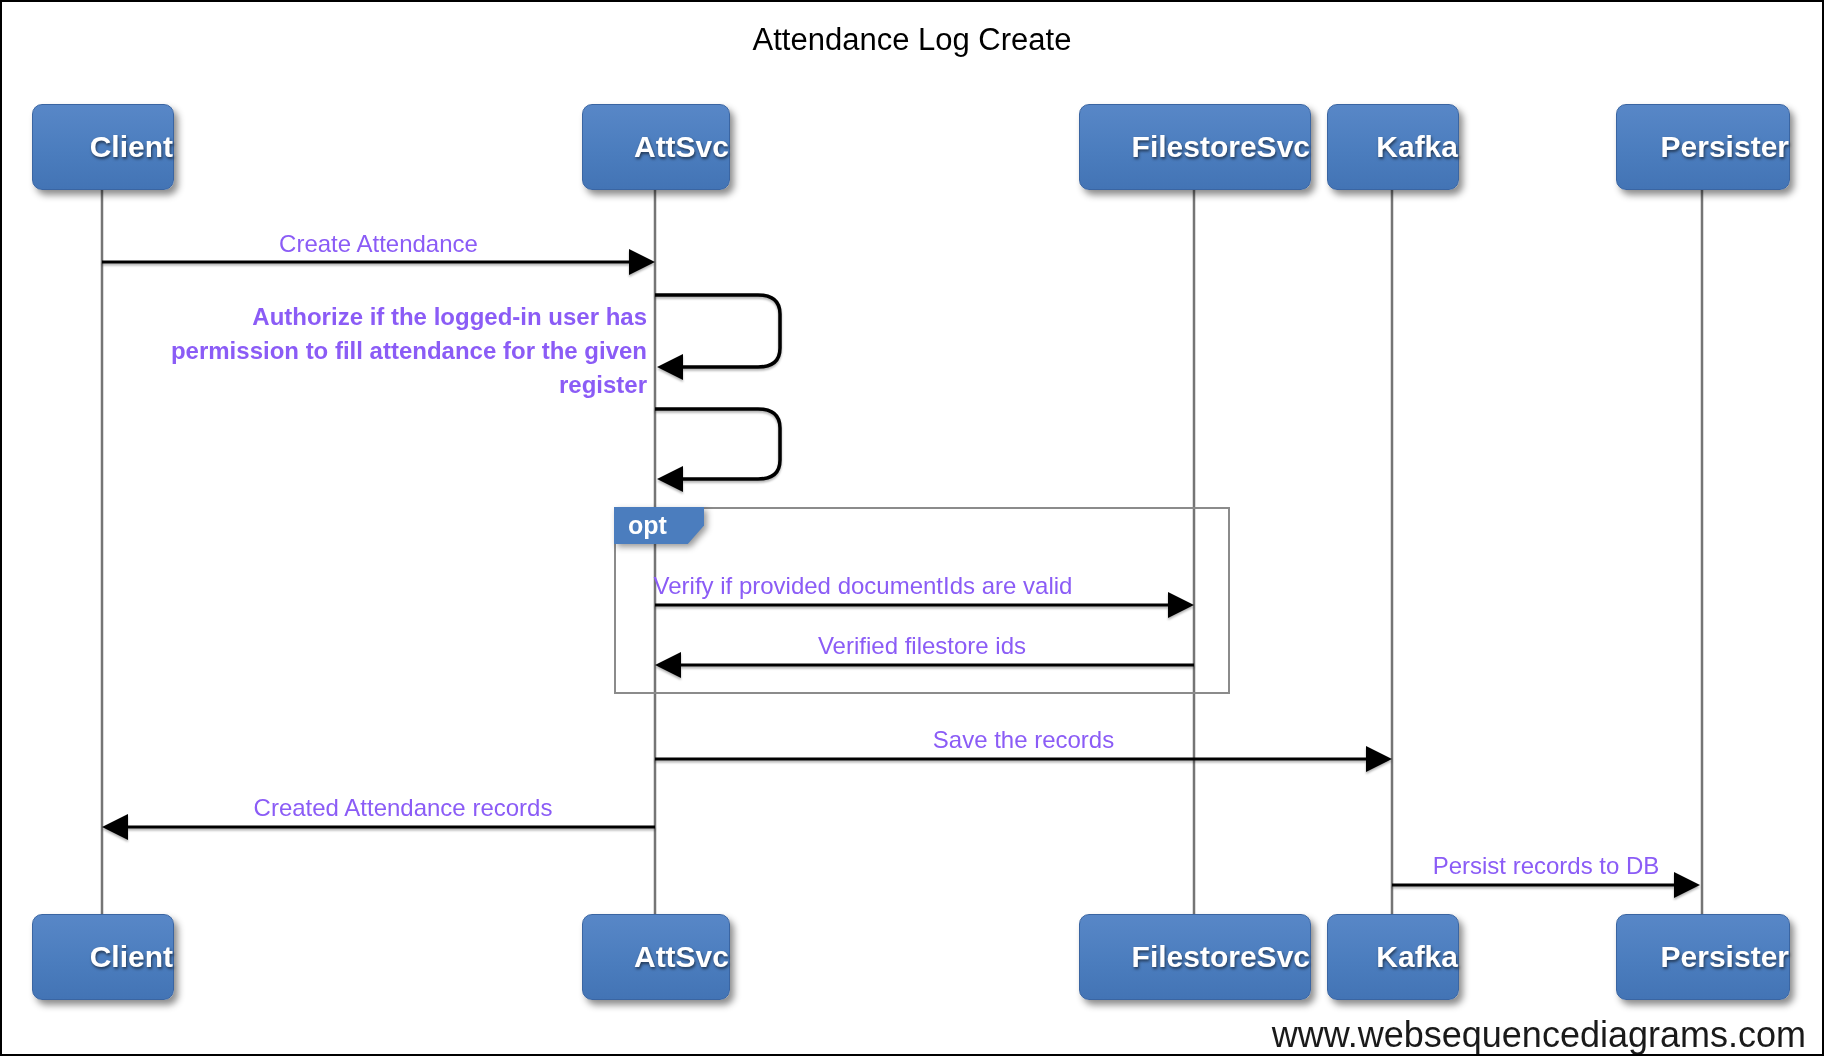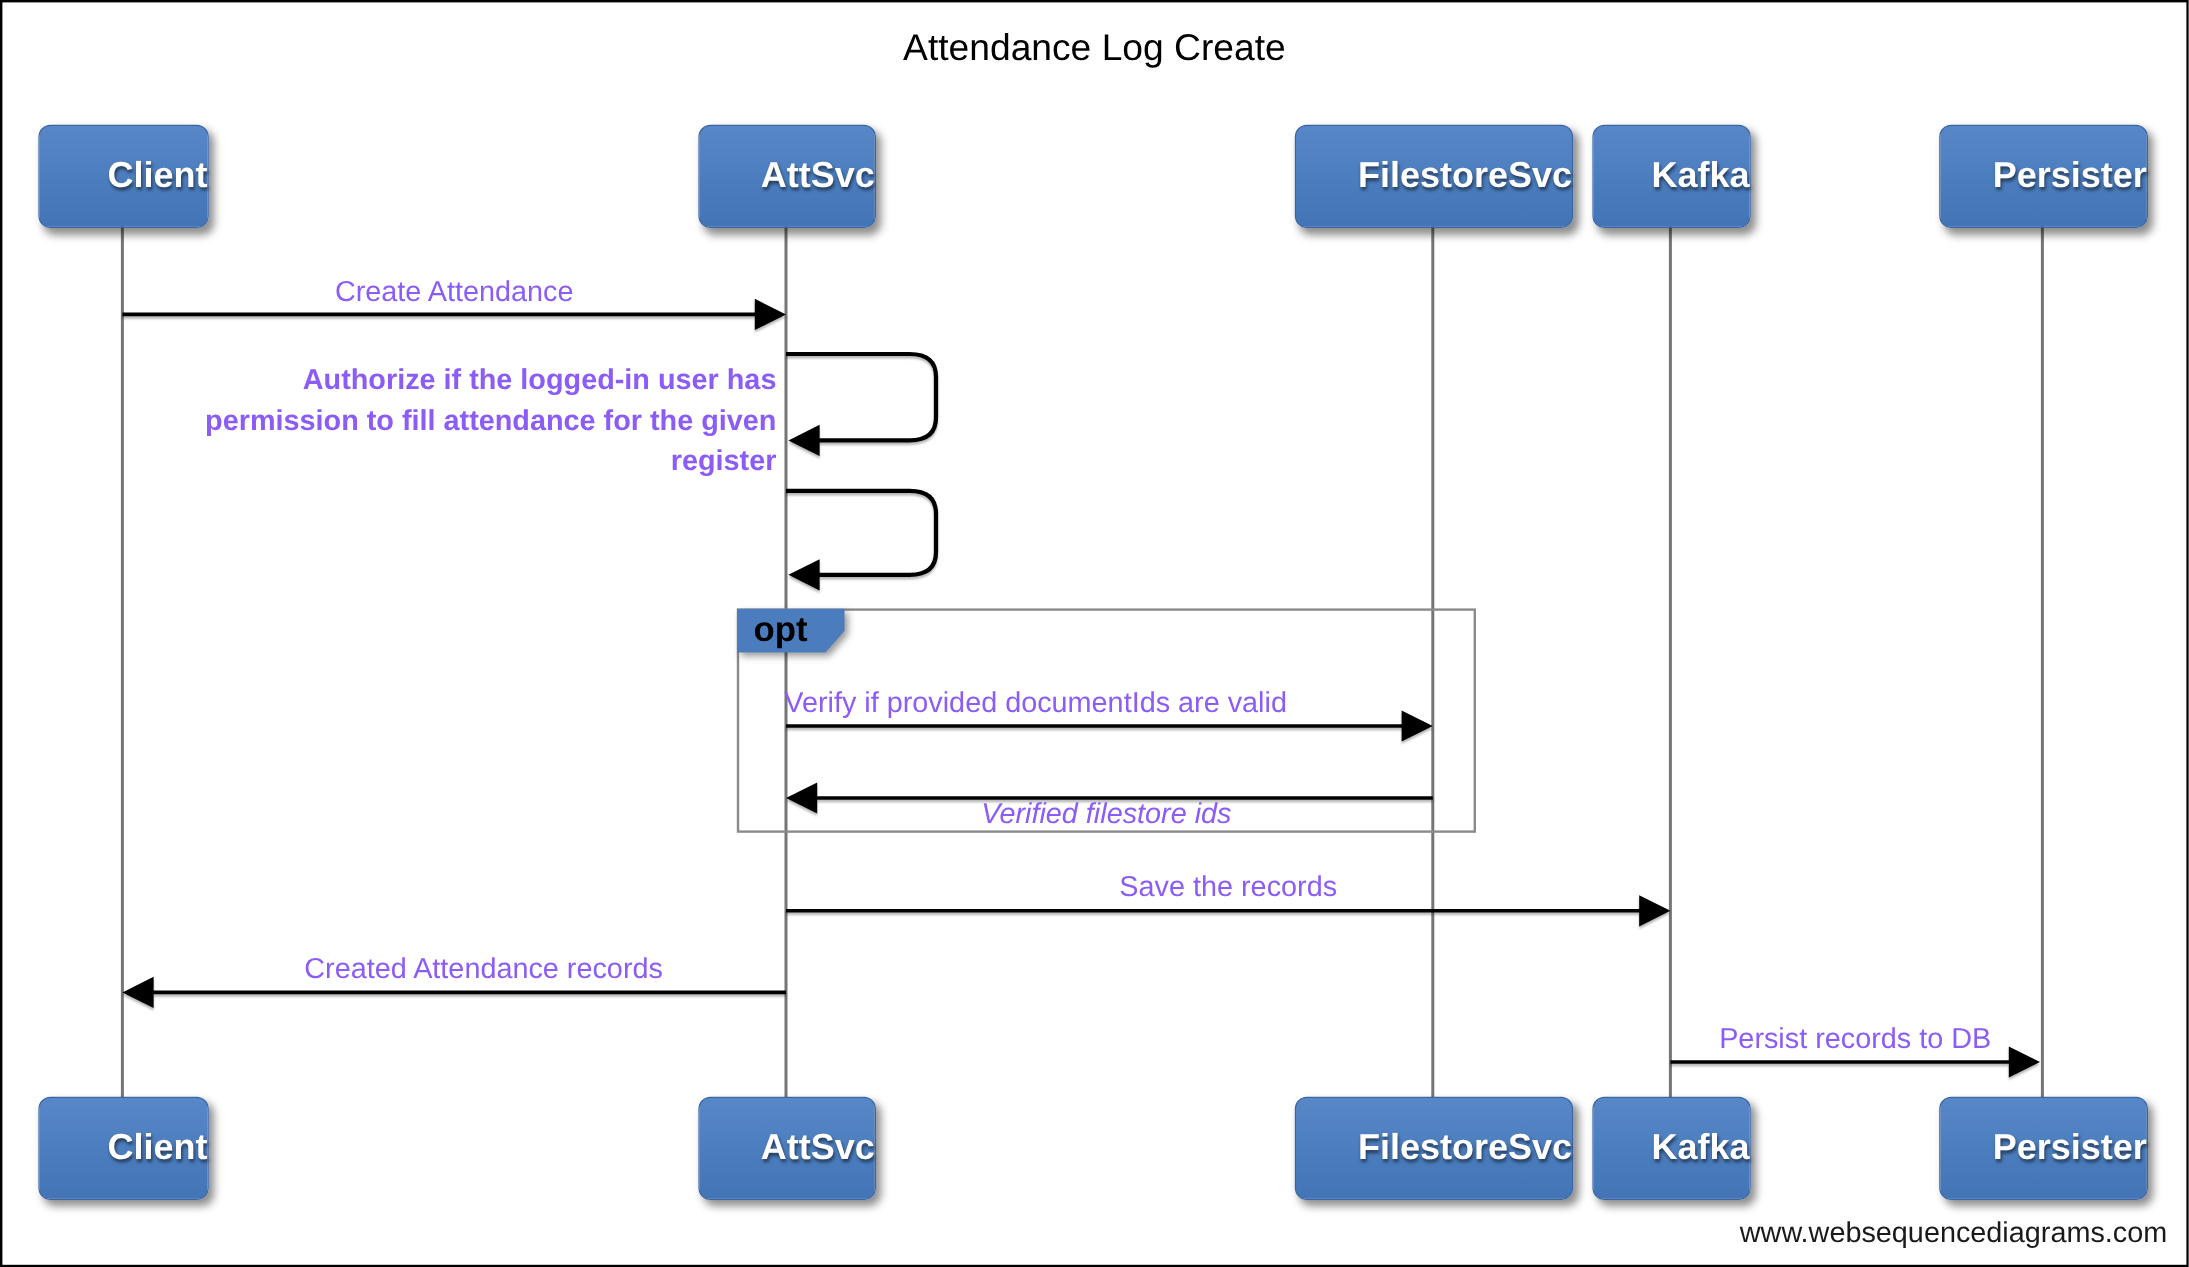--- a/index.html
+++ b/index.html
@@ -35,26 +35,26 @@
   .msg-label.wrap{white-space:normal;text-align:right;line-height:34px;}
   .opt-box{
     position:absolute;left:612px;top:505px;width:616px;height:187px;
     border:2px solid #8b8b8b;box-sizing:border-box;background:transparent;
   }
   .opt-tab-wrap{position:absolute;left:612px;top:505px;filter:drop-shadow(3px 3px 3px rgba(0,0,0,0.40));}
   .opt-tab{
     width:90px;height:37px;
     background:#4b7dbe;
     clip-path:polygon(0 0,100% 0,100% 50%,82% 100%,0 100%);
-    color:#000000;font-weight:bold;font-size:29px;
+    color:#ffffff;font-weight:bold;font-size:25px;
     display:flex;align-items:center;padding-left:14px;box-sizing:border-box;
   }
   .watermark{
     position:absolute;right:16px;top:1012px;
-    font-size:24px;color:#1a1a1a;
+    font-size:36px;color:#1a1a1a;
   }
 </style>
 </head>
 <body>
 
 <div id="stage">
 
   <div class="title">Attendance Log Create</div>
 
   <svg class="lines" viewBox="0 0 1820 1052">
@@ -104,21 +104,21 @@
   </svg>
 
   <div class="opt-box"></div>
   <div class="opt-tab-wrap">
     <div class="opt-tab">opt</div>
   </div>
 
   <div class="msg-label" style="left:100px;width:553px;top:228px;">Create Attendance</div>
   <div class="msg-label wrap" style="left:145px;width:500px;top:298px;font-weight:bold;">Authorize if the logged-in user has permission to fill attendance for the given register</div>
   <div class="msg-label" style="left:634px;width:454px;top:570px;">Verify if provided documentIds are valid</div>
-  <div class="msg-label" style="left:653px;width:534px;top:663px;font-style:italic;">Verified filestore ids</div>
+  <div class="msg-label" style="left:653px;width:534px;top:630px;">Verified filestore ids</div>
   <div class="msg-label" style="left:653px;width:737px;top:724px;">Save the records</div>
   <div class="msg-label" style="left:100px;width:602px;top:792px;">Created Attendance records</div>
   <div class="msg-label" style="left:1390px;width:308px;top:850px;">Persist records to DB</div>
 
   <div class="actor" style="left:30px;top:102px;width:140px;">
     <span>Client</span>
   </div>
   <div class="actor" style="left:580px;top:102px;width:146px;">
     <span>AttSvc</span>
   </div>

